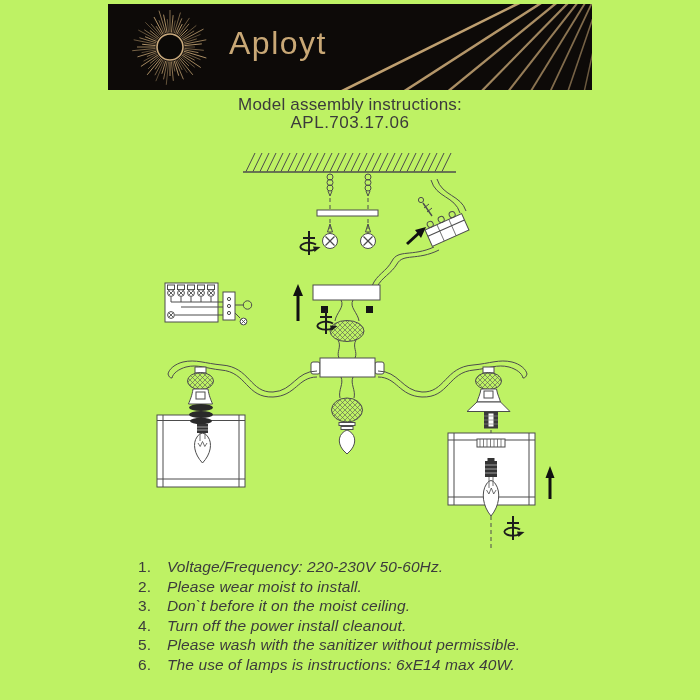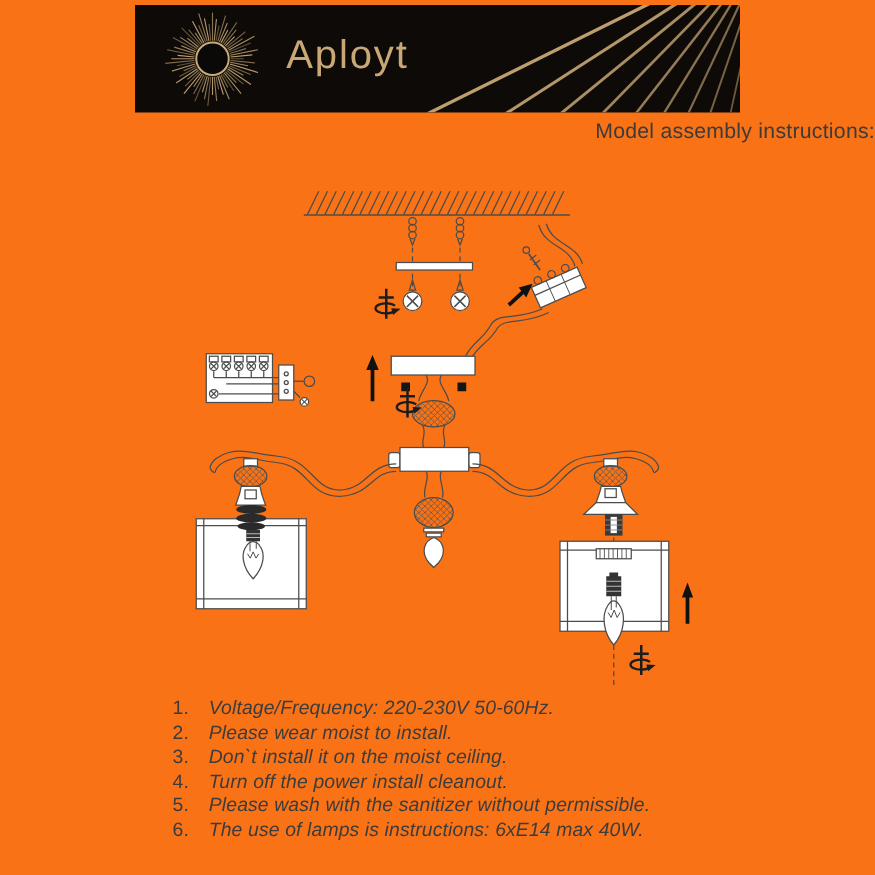--- a/index.html
+++ b/index.html
@@ -1,34 +1,34 @@
 <!DOCTYPE html>
 <html><head>
 <meta charset="utf-8">
 <style>
   * { margin:0; padding:0; box-sizing:border-box; }
   html,body { background:#fff; }
   .page {
-    position:relative; width:700px; height:700px; background:#f97316;
+    position:relative; width:700px; height:700px; background:#bef264;
     font-family:"Liberation Sans", sans-serif; overflow:hidden;
   }
   
   .banner {
     position:absolute; left:108px; top:4px; width:484px; height:86px;
     background:#0d0a08; overflow:hidden;
   }
   .banner svg { position:absolute; left:0; top:0; }
   .brand {
     position:absolute; left:121px; top:21px;
     font-size:32px; font-weight:500; letter-spacing:1.5px;
     color:#c9a876;
   }
   
   .title-block { position:absolute; top:95px; left:0; width:700px; text-align:center; color:#3b3b3b; }
-  .title-line1 { font-size:17px; line-height:19px; font-weight:500; letter-spacing:.2px;text-align:right; }
+  .title-line1 { font-size:17px; line-height:19px; font-weight:500; letter-spacing:.2px; }
   .title-line2 { font-size:17px; line-height:18px; font-weight:500; letter-spacing:.5px; }
   
   .diagram { position:absolute; left:0; top:0; width:700px; height:700px; }
   
   .instructions { position:absolute; left:138px; top:557px; width:540px; color:#3c3c3c; }
   .ins-row { display:flex; font-size:15.5px; line-height:19.6px; letter-spacing:.1px; }
   .ins-num { width:29px; flex:0 0 29px; }
   .ins-text { flex:1;font-style:italic; }
 </style>
 </head>
@@ -117,20 +117,21 @@
           <line x1="506" y1="-48" x2="25.534417003408578" y2="343.85816765220744" stroke="#c9a876" stroke-width="2.35" opacity="0.835"></line>
           <line x1="506" y1="-48" x2="-15.151294167324068" y2="287.859090375299" stroke="#c9a876" stroke-width="2.5" opacity="0.89"></line>
           <line x1="506" y1="-48" x2="-49.3412913484359" y2="227.6738110946552" stroke="#c9a876" stroke-width="2.65" opacity="0.9450000000000001"></line>
         </g>
     </svg>
     <div class="brand">Aployt</div>
   </div>
 
   <div class="title-block">
     <div class="title-line1">Model assembly instructions:</div>
+    <div class="title-line2">APL.703.17.06</div>
   </div>
 
   <svg class="diagram" viewBox="0 0 700 700">
     <defs>
       <pattern id="net" width="5" height="5" patternUnits="userSpaceOnUse">
         <path d="M0 5 L5 0 M0 0 L5 5" stroke="#555" stroke-width="0.6" fill="none"></path>
       </pattern>
       <g id="rotIcon">
         <line x1="0" y1="-12" x2="0" y2="12" stroke="#1c1c1c" stroke-width="2"></line>
         <line x1="-6" y1="-5" x2="6" y2="-5" stroke="#1c1c1c" stroke-width="2"></line>
@@ -362,21 +363,21 @@
     <div class="ins-row">
       <span class="ins-num">1.</span>
       <span class="ins-text">Voltage/Frequency: 220-230V 50-60Hz.</span>
     </div>
     <div class="ins-row">
       <span class="ins-num">2.</span>
       <span class="ins-text">Please wear moist to install.</span>
     </div>
     <div class="ins-row">
       <span class="ins-num">3.</span>
-      <span class="ins-text">Don`t install it on the moist ceiling.</span>
+      <span class="ins-text">Don`t before it on the moist ceiling.</span>
     </div>
     <div class="ins-row">
       <span class="ins-num">4.</span>
       <span class="ins-text">Turn off the power install cleanout.</span>
     </div>
     <div class="ins-row">
       <span class="ins-num">5.</span>
       <span class="ins-text">Please wash with the sanitizer without permissible.</span>
     </div>
     <div class="ins-row">

